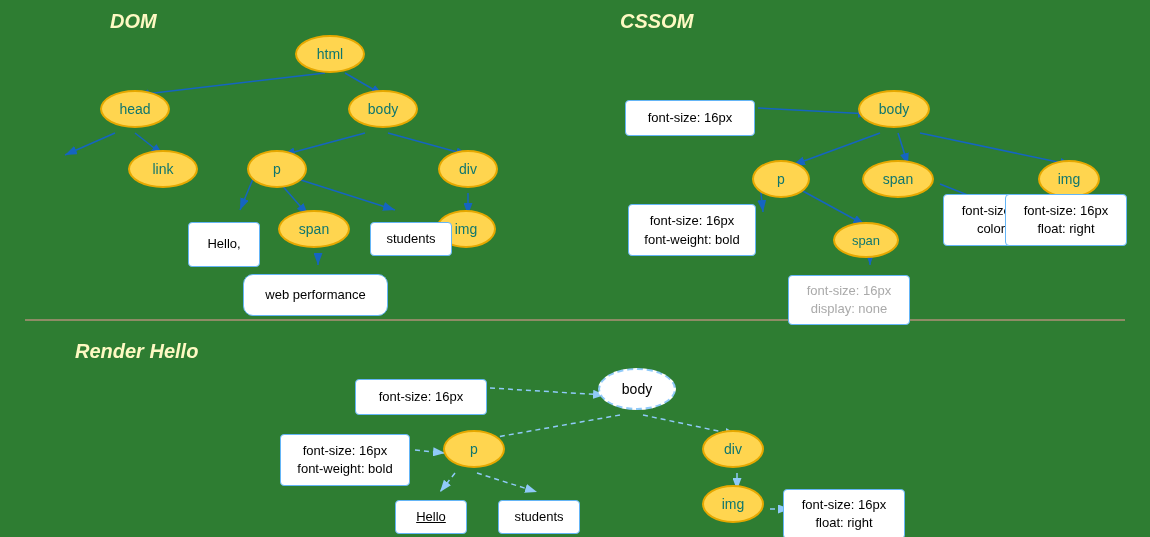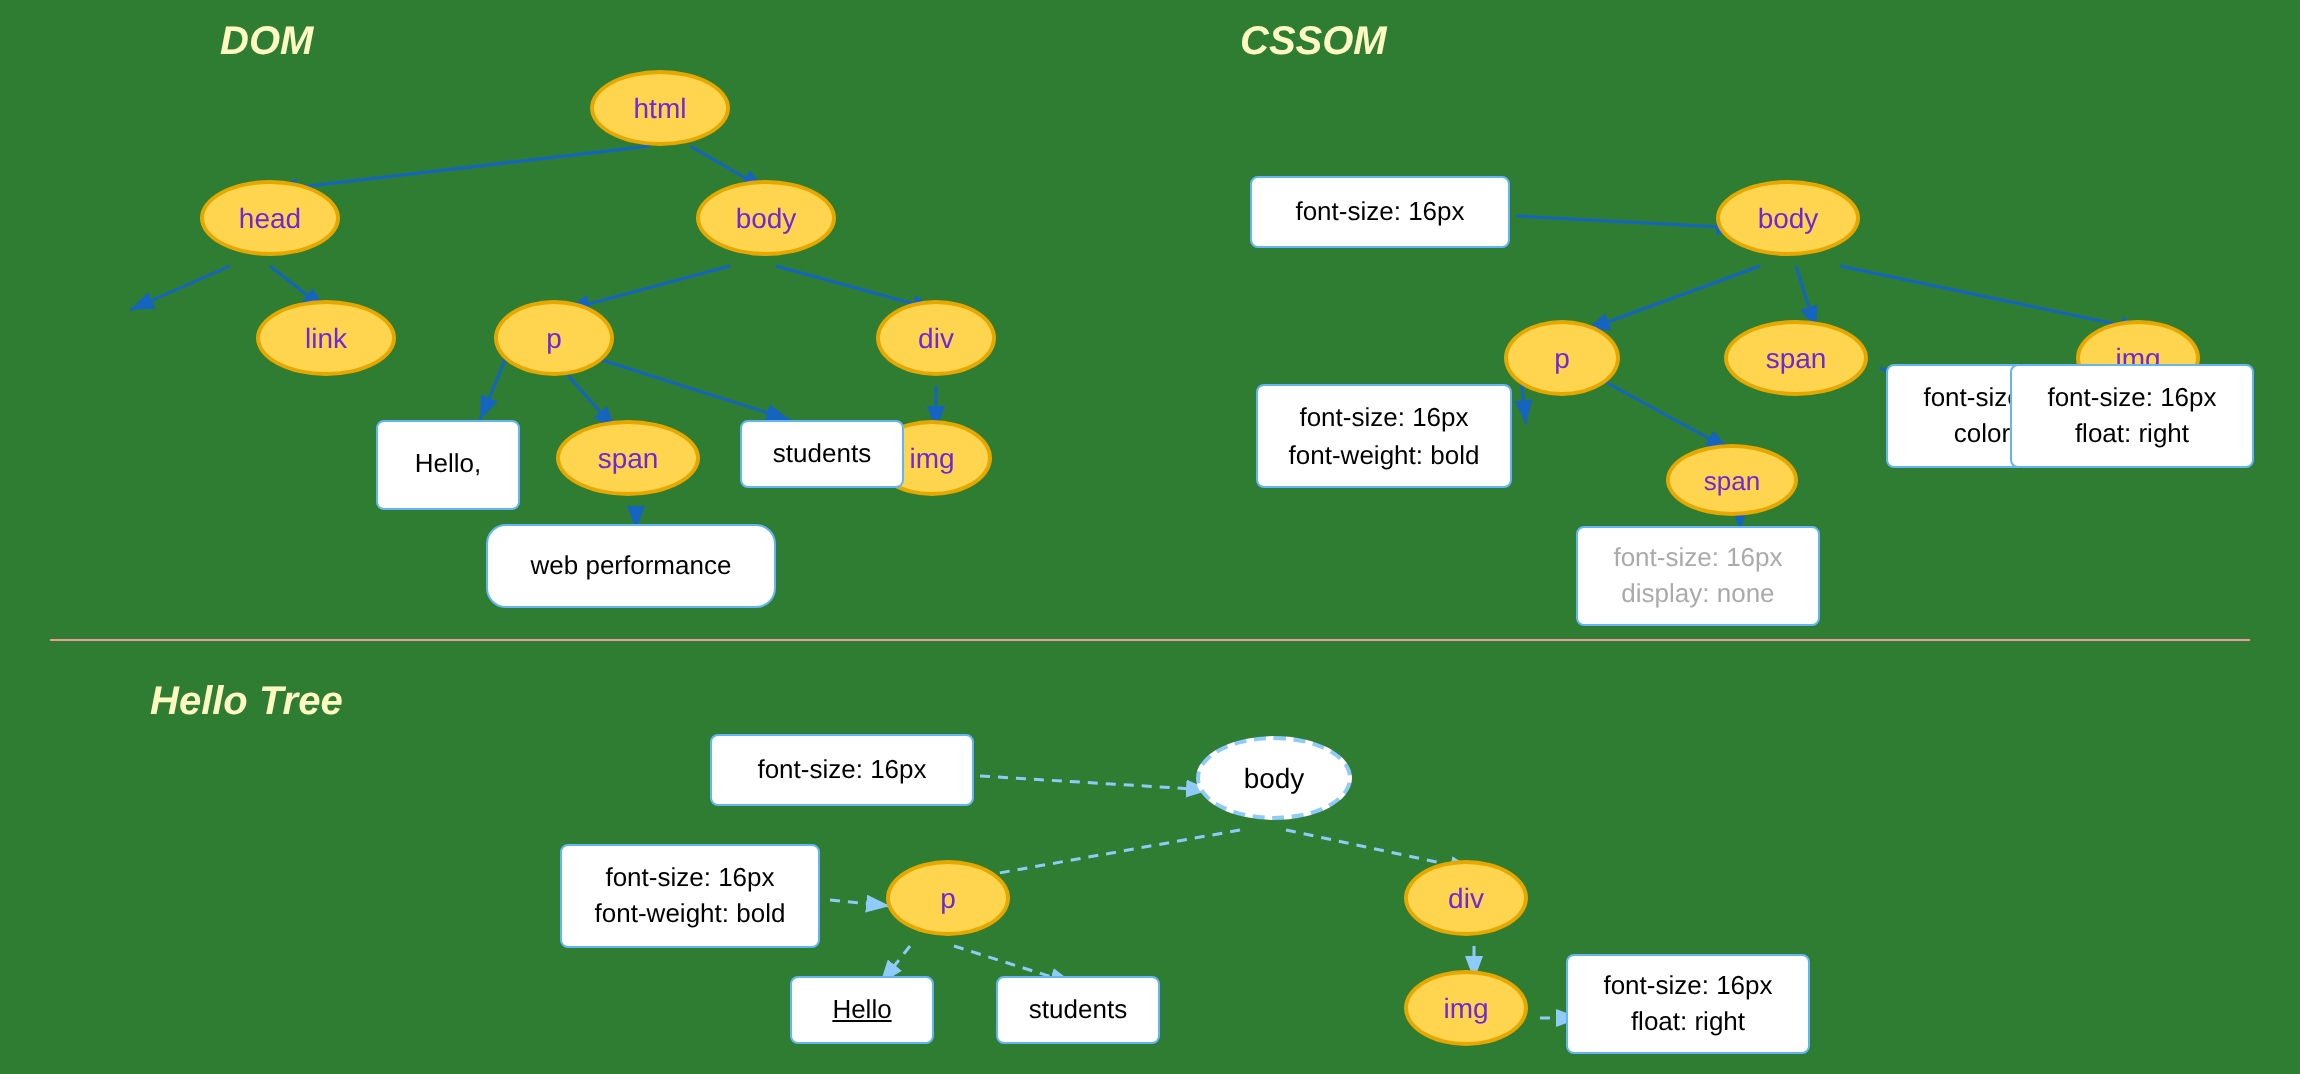--- a/index.html
+++ b/index.html
@@ -31,38 +31,39 @@
     .oval {
       position: absolute;
       background: #ffd54f;
       border: 2px solid #e6a800;
       border-radius: 50%;
       display: flex;
       align-items: center;
       justify-content: center;
       font-size: 14px;
       font-weight: normal;
-      color: #6d28d9;
+      color: #0f766e;
       text-align: center;
     }
 
     
     .box {
       position: absolute;
       background: #fff;
       border: 1.5px solid #64b5f6;
       border-radius: 4px;
       display: flex;
       align-items: center;
       justify-content: center;
       font-size: 13px;
       color: #000;
       text-align: center;
       line-height: 1.4;
       padding: 4px 8px;
+      margin-top: 12px;
     }
 
     .box.greyed {
       color: #aaa;
     }
 
     
     .oval-dashed {
       position: absolute;
       background: #fff;
@@ -158,21 +159,21 @@
 
     <line x1="770" y1="509" x2="790" y2="509" stroke="#90caf9" stroke-width="1.5" stroke-dasharray="5,4" marker-end="url(#arrowhead-dashed)"></line>
 
     <line x1="415" y1="450" x2="445" y2="453" stroke="#90caf9" stroke-width="1.5" stroke-dasharray="5,4" marker-end="url(#arrowhead-dashed)"></line>
 
     <line x1="25" y1="320" x2="1125" y2="320" stroke="#ef9a9a" stroke-width="1"></line>
   </svg>
 
   <div class="section-label" style="left:110px; top:10px;">DOM</div>
   <div class="section-label" style="left:620px; top:10px;">CSSOM</div>
-  <div class="section-label" style="left:75px; top:340px;">Hello Tree</div>
+  <div class="section-label" style="left:75px; top:340px;">Render Hello</div>
 
   <div class="oval" style="left:295px; top:35px; width:70px; height:38px;">html</div>
   <div class="oval" style="left:100px; top:90px; width:70px; height:38px;">head</div>
   <div class="oval" style="left:348px; top:90px; width:70px; height:38px;">body</div>
   <div class="oval" style="left:128px; top:150px; width:70px; height:38px;">link</div>
   <div class="oval" style="left:247px; top:150px; width:60px; height:38px;">p</div>
   <div class="oval" style="left:438px; top:150px; width:60px; height:38px;">div</div>
   <div class="oval" style="left:278px; top:210px; width:72px; height:38px;">span</div>
   <div class="oval" style="left:436px; top:210px; width:60px; height:38px;">img</div>
 

